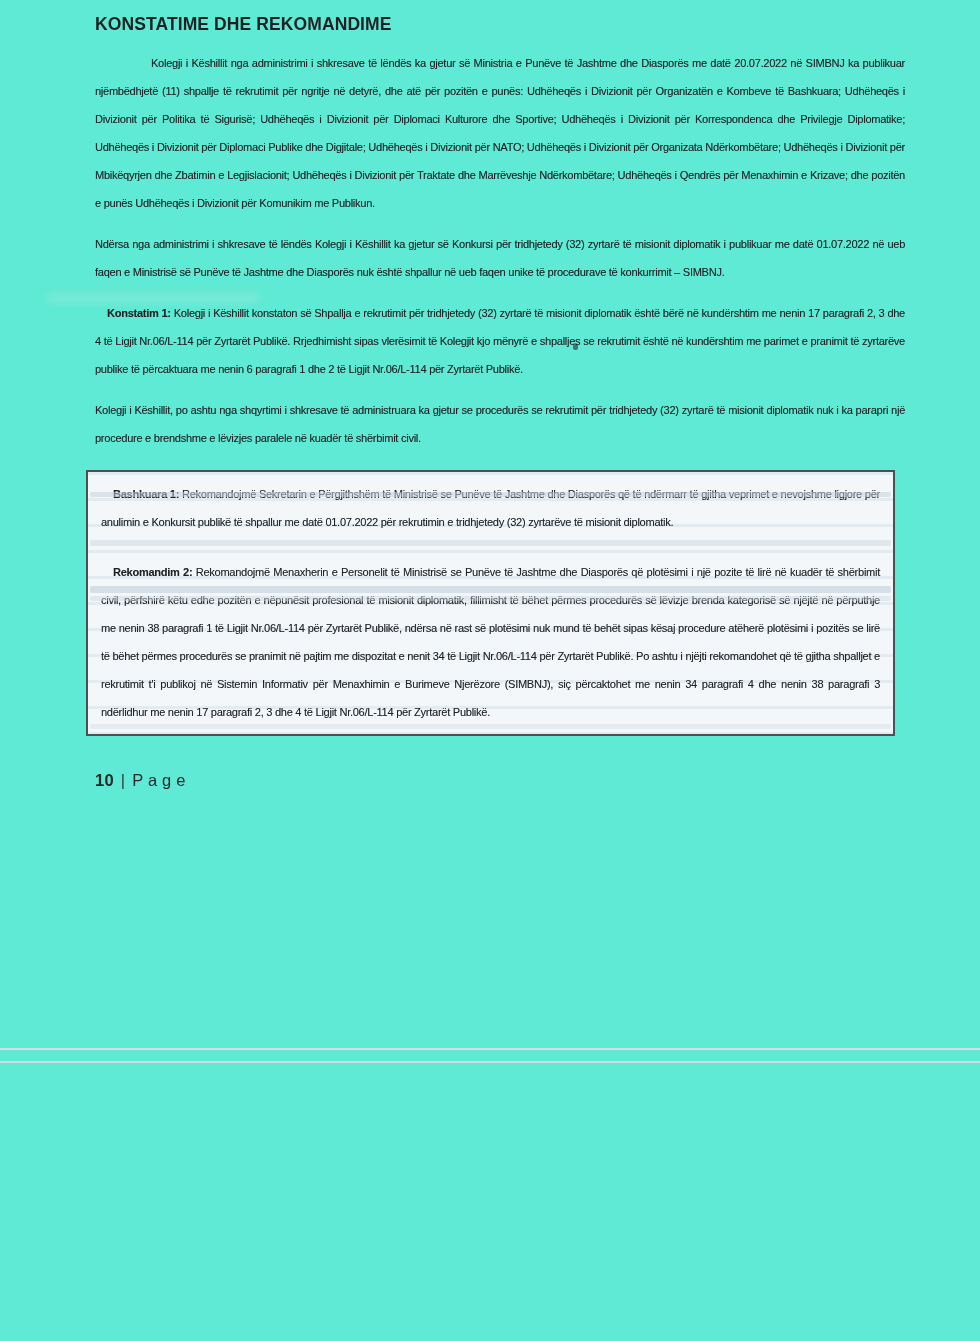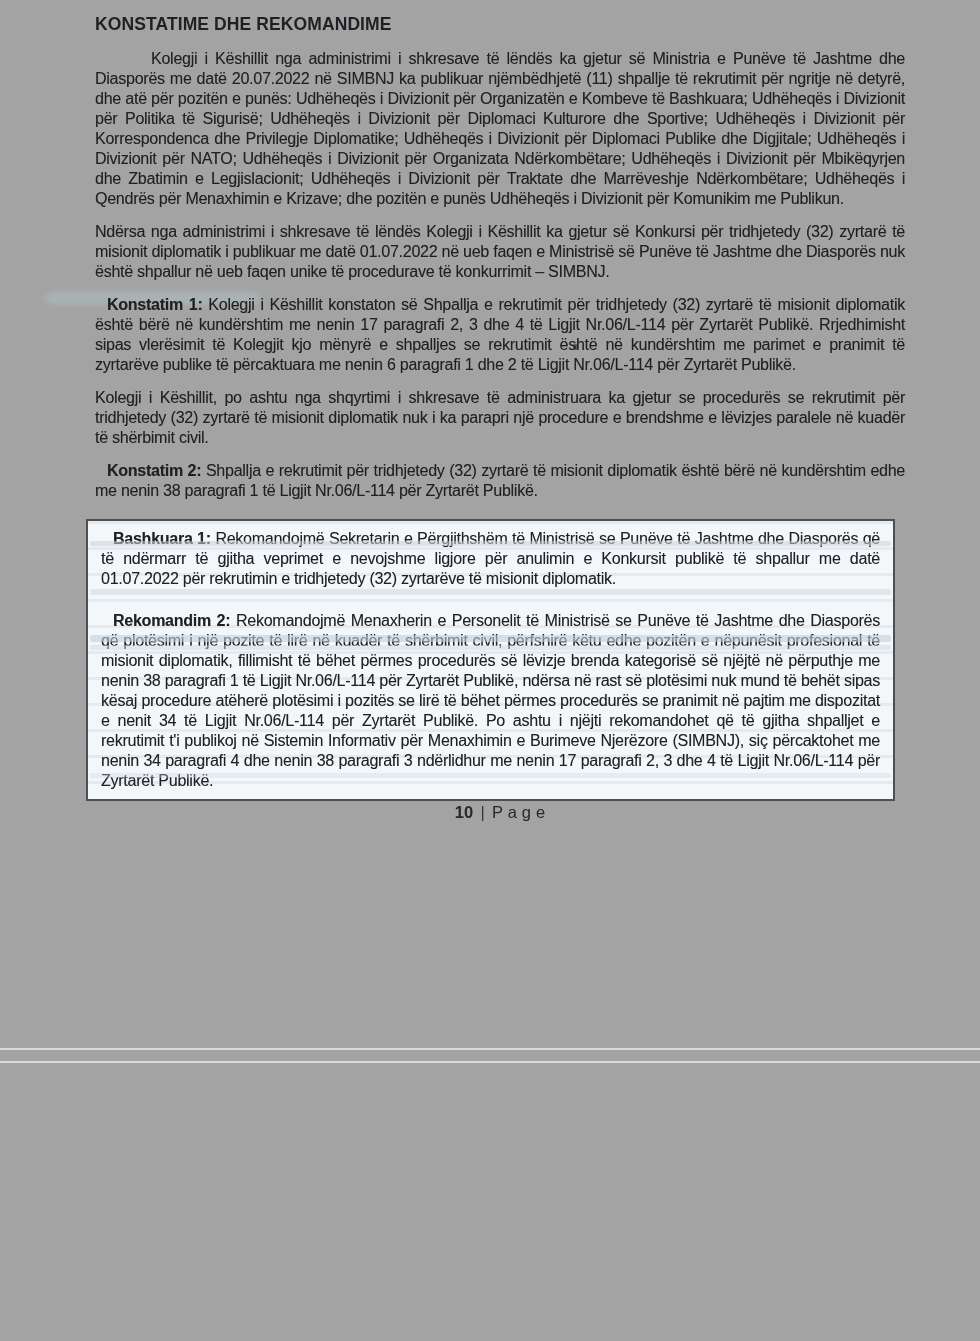--- a/index.html
+++ b/index.html
@@ -1,27 +1,27 @@
 <!DOCTYPE html>
 <html><head>
 <meta charset="utf-8">
 <style>
   html,body{margin:0;padding:0;background:#e9eaea;}
   .page{
     position:relative;width:980px;height:1341px;margin:0 auto;
-    background:#a3a3a3;overflow:hidden;
+    background:#5eead4;overflow:hidden;
     font-family:"Liberation Sans",sans-serif;color:#212226;
   }
   .content{position:absolute;left:95px;top:14px;width:810px;}
   .doc-title{
     font-size:17.5px;font-weight:bold;margin:0 0 14px 0;
     letter-spacing:.1px;color:#1e2024;
   }
   .para{
-    font-size:16px;line-height:20px;text-align:justify;
+    font-size:11px;line-height:28px;text-align:justify;
     margin:0 0 13px 0;letter-spacing:-.25px;color:#1e2024;
     text-shadow:.2px 0 0 rgba(20,22,26,.35);
   }
   .indent{text-indent:56px;}
   .para strong{font-weight:bold;margin-left:12px;}
   .rec-box{
     position:relative;margin:18px 0 0 -9px;width:779px;
     border:2px solid #4d4f52;padding:8px 13px 8px 13px;
     background-color:#f3f7f9;
     background-image:repeating-linear-gradient(180deg,
@@ -40,21 +40,21 @@
   .al-1{top:1048px;}
   .al-2{top:1061px;}
   .smudge{
     position:absolute;left:45px;top:292px;width:215px;height:12px;
     background:rgba(190,230,232,.25);border-radius:8px;filter:blur(3px);
   }
   .dot-artifact{
     position:absolute;left:573px;top:344px;width:5px;height:6px;
     background:rgba(60,62,66,.7);border-radius:2px;
   }
-  .footer{margin-top:2px;font-size:16.5px;color:#26282c;letter-spacing:.2px;text-align:center;}
+  .footer{margin-top:35px;font-size:16.5px;color:#26282c;letter-spacing:.2px;}
   .footer .pn{font-weight:bold;}
   .footer .sep{margin:0 7px;font-weight:normal;color:#34363a;}
 </style>
 </head>
 <body>
 
 <div class="page">
 
   <div class="smudge"></div>
   <div class="artifact-line al-1"></div>
@@ -66,21 +66,20 @@
     <h1 class="doc-title">KONSTATIME DHE REKOMANDIME</h1>
 
     <p class="para indent"><span>Kolegji i Këshillit nga administrimi i shkresave të lëndës ka gjetur së Ministria e Punëve të Jashtme dhe Diasporës me datë 20.07.2022 në SIMBNJ ka publikuar njëmbëdhjetë (11) shpallje të rekrutimit për ngritje në detyrë, dhe atë për pozitën e punës: Udhëheqës i Divizionit për Organizatën e Kombeve të Bashkuara; Udhëheqës i Divizionit për Politika të Sigurisë; Udhëheqës i Divizionit për Diplomaci Kulturore dhe Sportive; Udhëheqës i Divizionit për Korrespondenca dhe Privilegje Diplomatike; Udhëheqës i Divizionit për Diplomaci Publike dhe Digjitale; Udhëheqës i Divizionit për NATO; Udhëheqës i Divizionit për Organizata Ndërkombëtare; Udhëheqës i Divizionit për Mbikëqyrjen dhe Zbatimin e Legjislacionit; Udhëheqës i Divizionit për Traktate dhe Marrëveshje Ndërkombëtare; Udhëheqës i Qendrës për Menaxhimin e Krizave; dhe pozitën e punës Udhëheqës i Divizionit për Komunikim me Publikun.</span></p>
 
     <p class="para"><span>Ndërsa nga administrimi i shkresave të lëndës Kolegji i Këshillit ka gjetur së Konkursi për tridhjetedy (32) zyrtarë të misionit diplomatik i publikuar me datë 01.07.2022 në ueb faqen e Ministrisë së Punëve të Jashtme dhe Diasporës nuk është shpallur në ueb faqen unike të procedurave të konkurrimit – SIMBNJ.</span></p>
 
     <p class="para"><strong>Konstatim 1:</strong><span> Kolegji i Këshillit konstaton së Shpallja e rekrutimit për tridhjetedy (32) zyrtarë të misionit diplomatik është bërë në kundërshtim me nenin 17 paragrafi 2, 3 dhe 4 të Ligjit Nr.06/L-114 për Zyrtarët Publikë. Rrjedhimisht sipas vlerësimit të Kolegjit kjo mënyrë e shpalljes se rekrutimit është në kundërshtim me parimet e pranimit të zyrtarëve publike të përcaktuara me nenin 6 paragrafi 1 dhe 2 të Ligjit Nr.06/L-114 për Zyrtarët Publikë.</span></p>
 
     <p class="para"><span>Kolegji i Këshillit, po ashtu nga shqyrtimi i shkresave të administruara ka gjetur se procedurës se rekrutimit për tridhjetedy (32) zyrtarë të misionit diplomatik nuk i ka parapri një procedure e brendshme e lëvizjes paralele në kuadër të shërbimit civil.</span></p>
 
-    <p class="para"><strong>Konstatim 2:</strong><span> Shpallja e rekrutimit për tridhjetedy (32) zyrtarë të misionit diplomatik është bërë në kundërshtim edhe me nenin 38 paragrafi 1 të Ligjit Nr.06/L-114 për Zyrtarët Publikë.</span></p>
 
     <div class="rec-box">
       <div class="streak s1"></div>
       <div class="streak s2"></div>
       <div class="streak s3"></div>
       <div class="streak s4"></div>
       <div class="streak s5"></div>
 
       <p class="para"><strong>Bashkuara 1:</strong><span> Rekomandojmë Sekretarin e Përgjithshëm të Ministrisë se Punëve të Jashtme dhe Diasporës që të ndërmarr të gjitha veprimet e nevojshme ligjore për anulimin e Konkursit publikë të shpallur me datë 01.07.2022 për rekrutimin e tridhjetedy (32) zyrtarëve të misionit diplomatik.</span></p>
 

